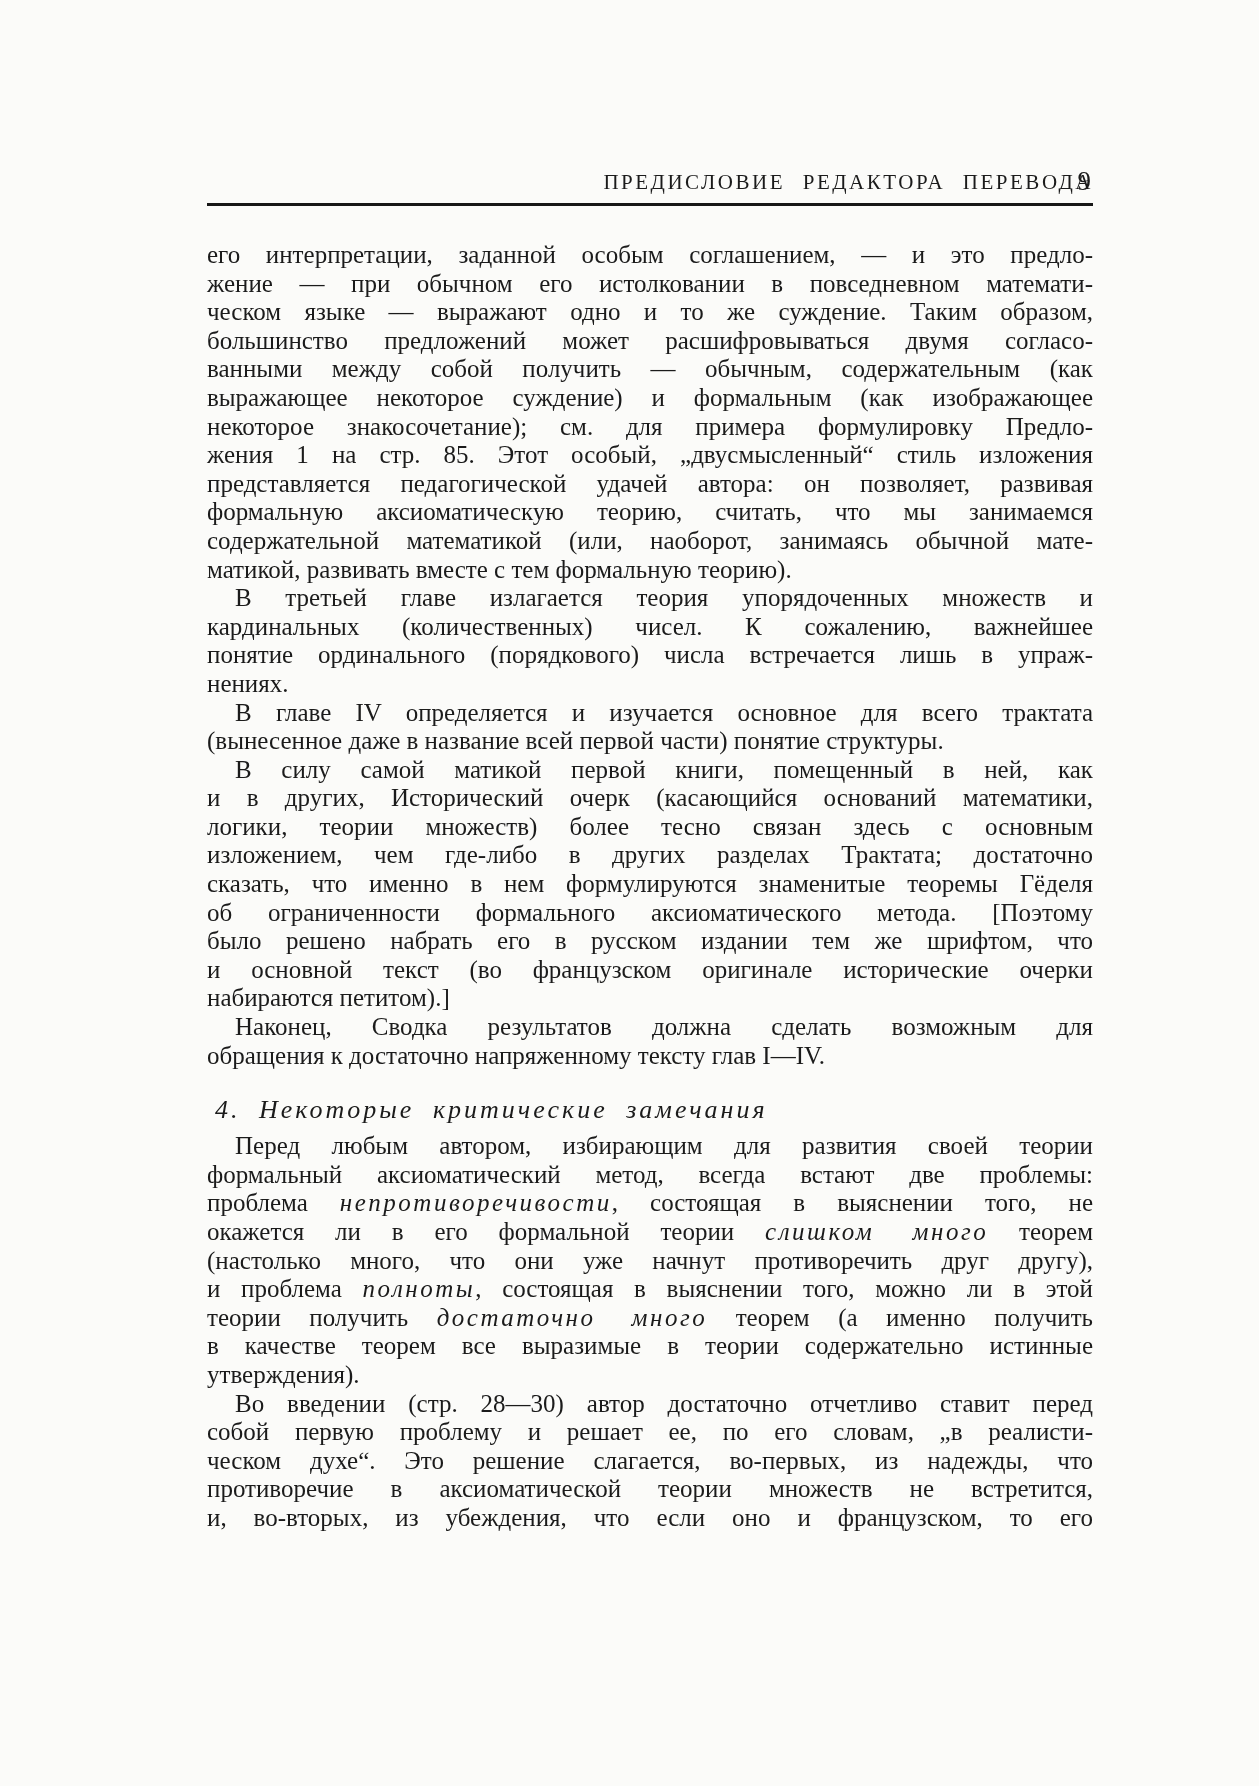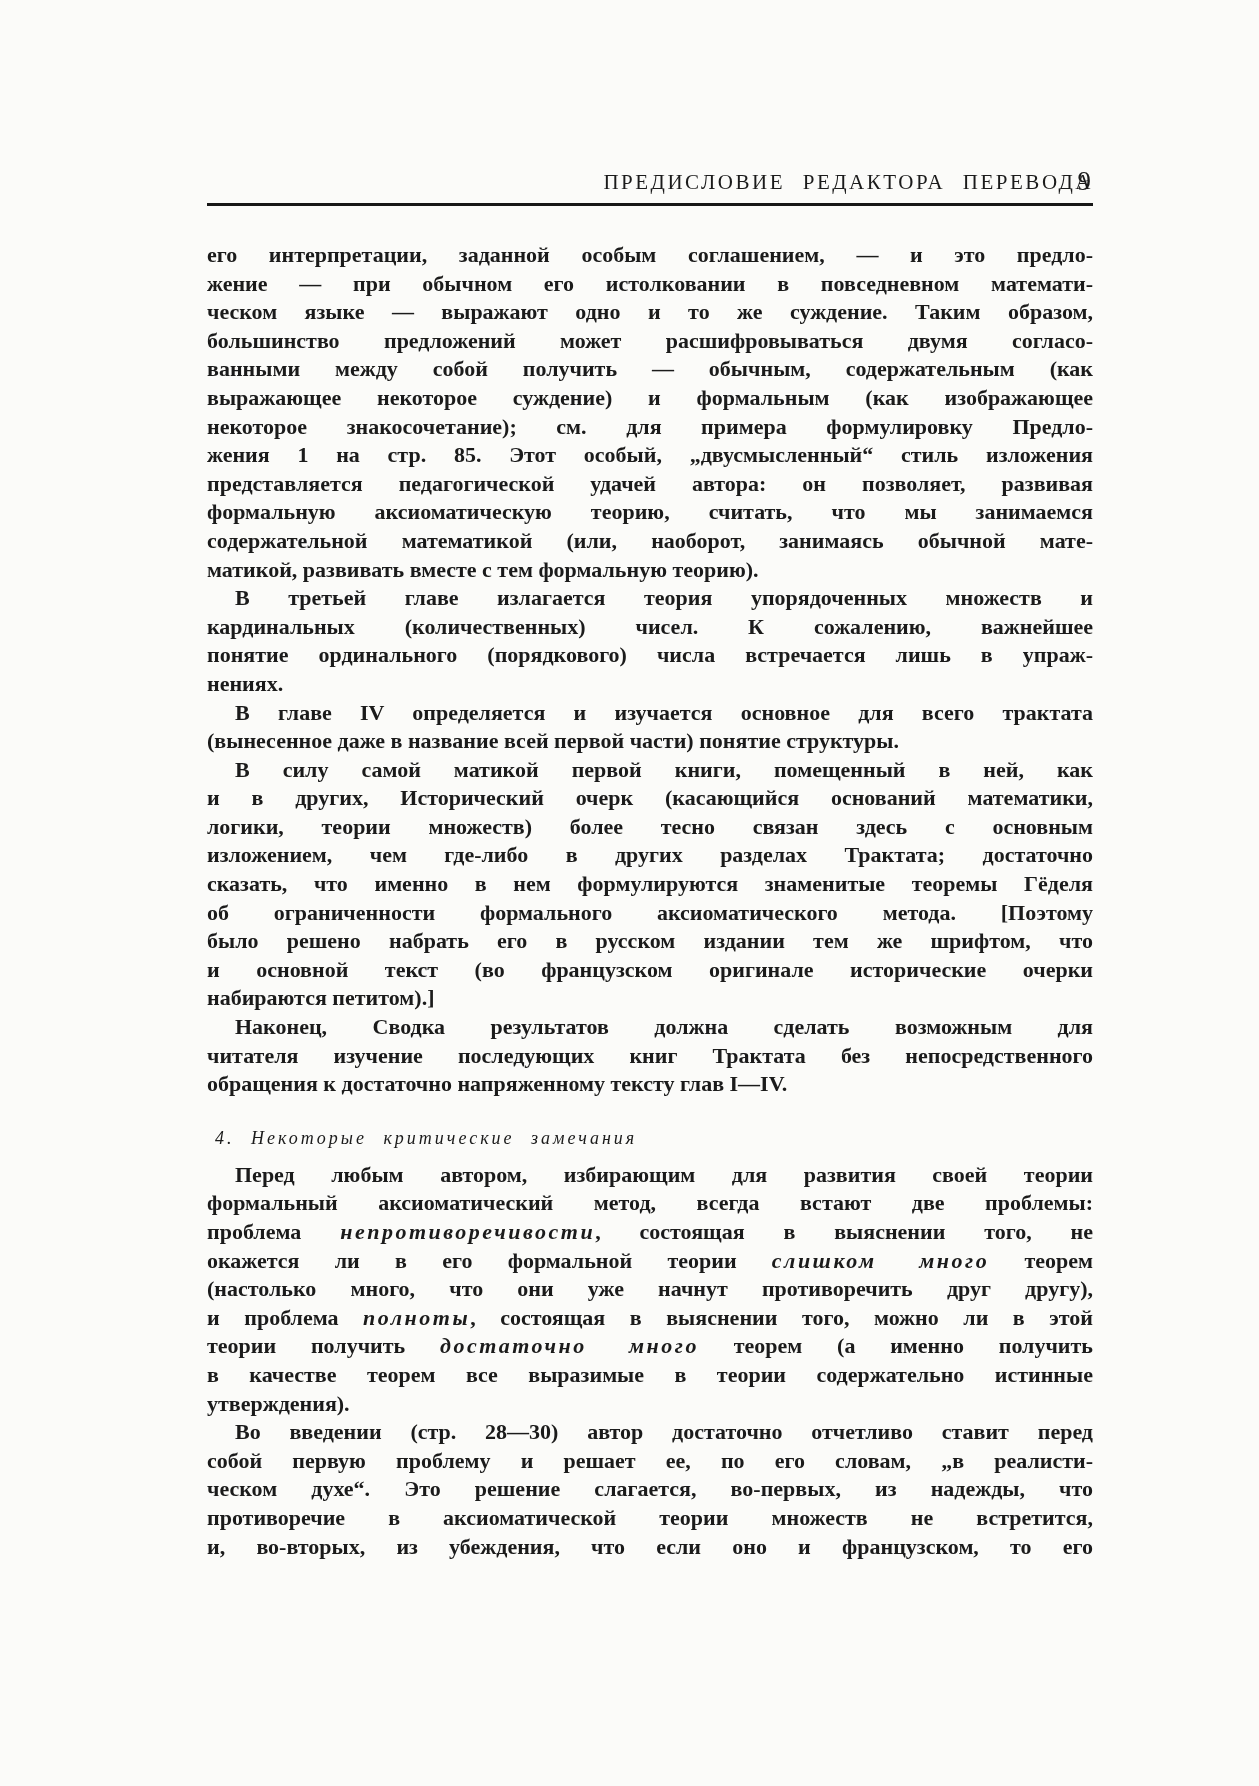--- a/index.html
+++ b/index.html
@@ -34,37 +34,36 @@
     letter-spacing: 0;
   }
   .rule {
     height: 3px;
     background: #171717;
     margin-top: 7px;
   }
   .body-text { margin-top: 35px; }
   .paragraph { margin: 0; }
   .line {
-    font-size: 22px;
+    font-size: 25px;
     line-height: 28.6px;
     min-height: 28.6px;
     text-align: justify;
     text-align-last: justify;
-    font-weight: bold;
   }
   .line.last { text-align-last: left; }
   .line.indent { text-indent: 28px; }
   .em {
     font-style: italic;
     letter-spacing: 2.5px;
     word-spacing: 5px;
   }
   .section-heading {
     font-style: italic;
-    font-size: 18px;
+    font-size: 26px;
     line-height: 29px;
     letter-spacing: 3px;
     word-spacing: 9px;
     margin: 25px 0 8px 8px;
     white-space: nowrap;
   }
 </style>
 </head>
 <body>
 
@@ -105,21 +104,20 @@
         <div class="line">логики, теории множеств) более тесно связан здесь с основным</div>
         <div class="line">изложением, чем где-либо в других разделах Трактата; достаточно</div>
         <div class="line">сказать, что именно в нем формулируются знаменитые теоремы Гёделя</div>
         <div class="line">об ограниченности формального аксиоматического метода. [Поэтому</div>
         <div class="line">было решено набрать его в русском издании тем же шрифтом, что</div>
         <div class="line">и основной текст (во французском оригинале исторические очерки</div>
         <div class="line last">набираются петитом).]</div>
       </div>
       <div class="paragraph">
         <div class="line indent">Наконец, Сводка результатов должна сделать возможным для</div>
-        <div class="line">читателя изучение последующих книг Трактата без непосредственного</div>
         <div class="line last">обращения к достаточно напряженному тексту глав I—IV.</div>
       </div>
       <div class="section-heading">4. Некоторые критические замечания</div>
       <div class="paragraph">
         <div class="line indent">Перед любым автором, избирающим для развития своей теории</div>
         <div class="line">формальный аксиоматический метод, всегда встают две проблемы:</div>
         <div class="line">проблема <span class="em">непротиворечивости</span>, состоящая в выяснении того, не</div>
         <div class="line">окажется ли в его формальной теории <span class="em">слишком много</span> теорем</div>
         <div class="line">(настолько много, что они уже начнут противоречить друг другу),</div>
         <div class="line">и проблема <span class="em">полноты</span>, состоящая в выяснении того, можно ли в этой</div>

